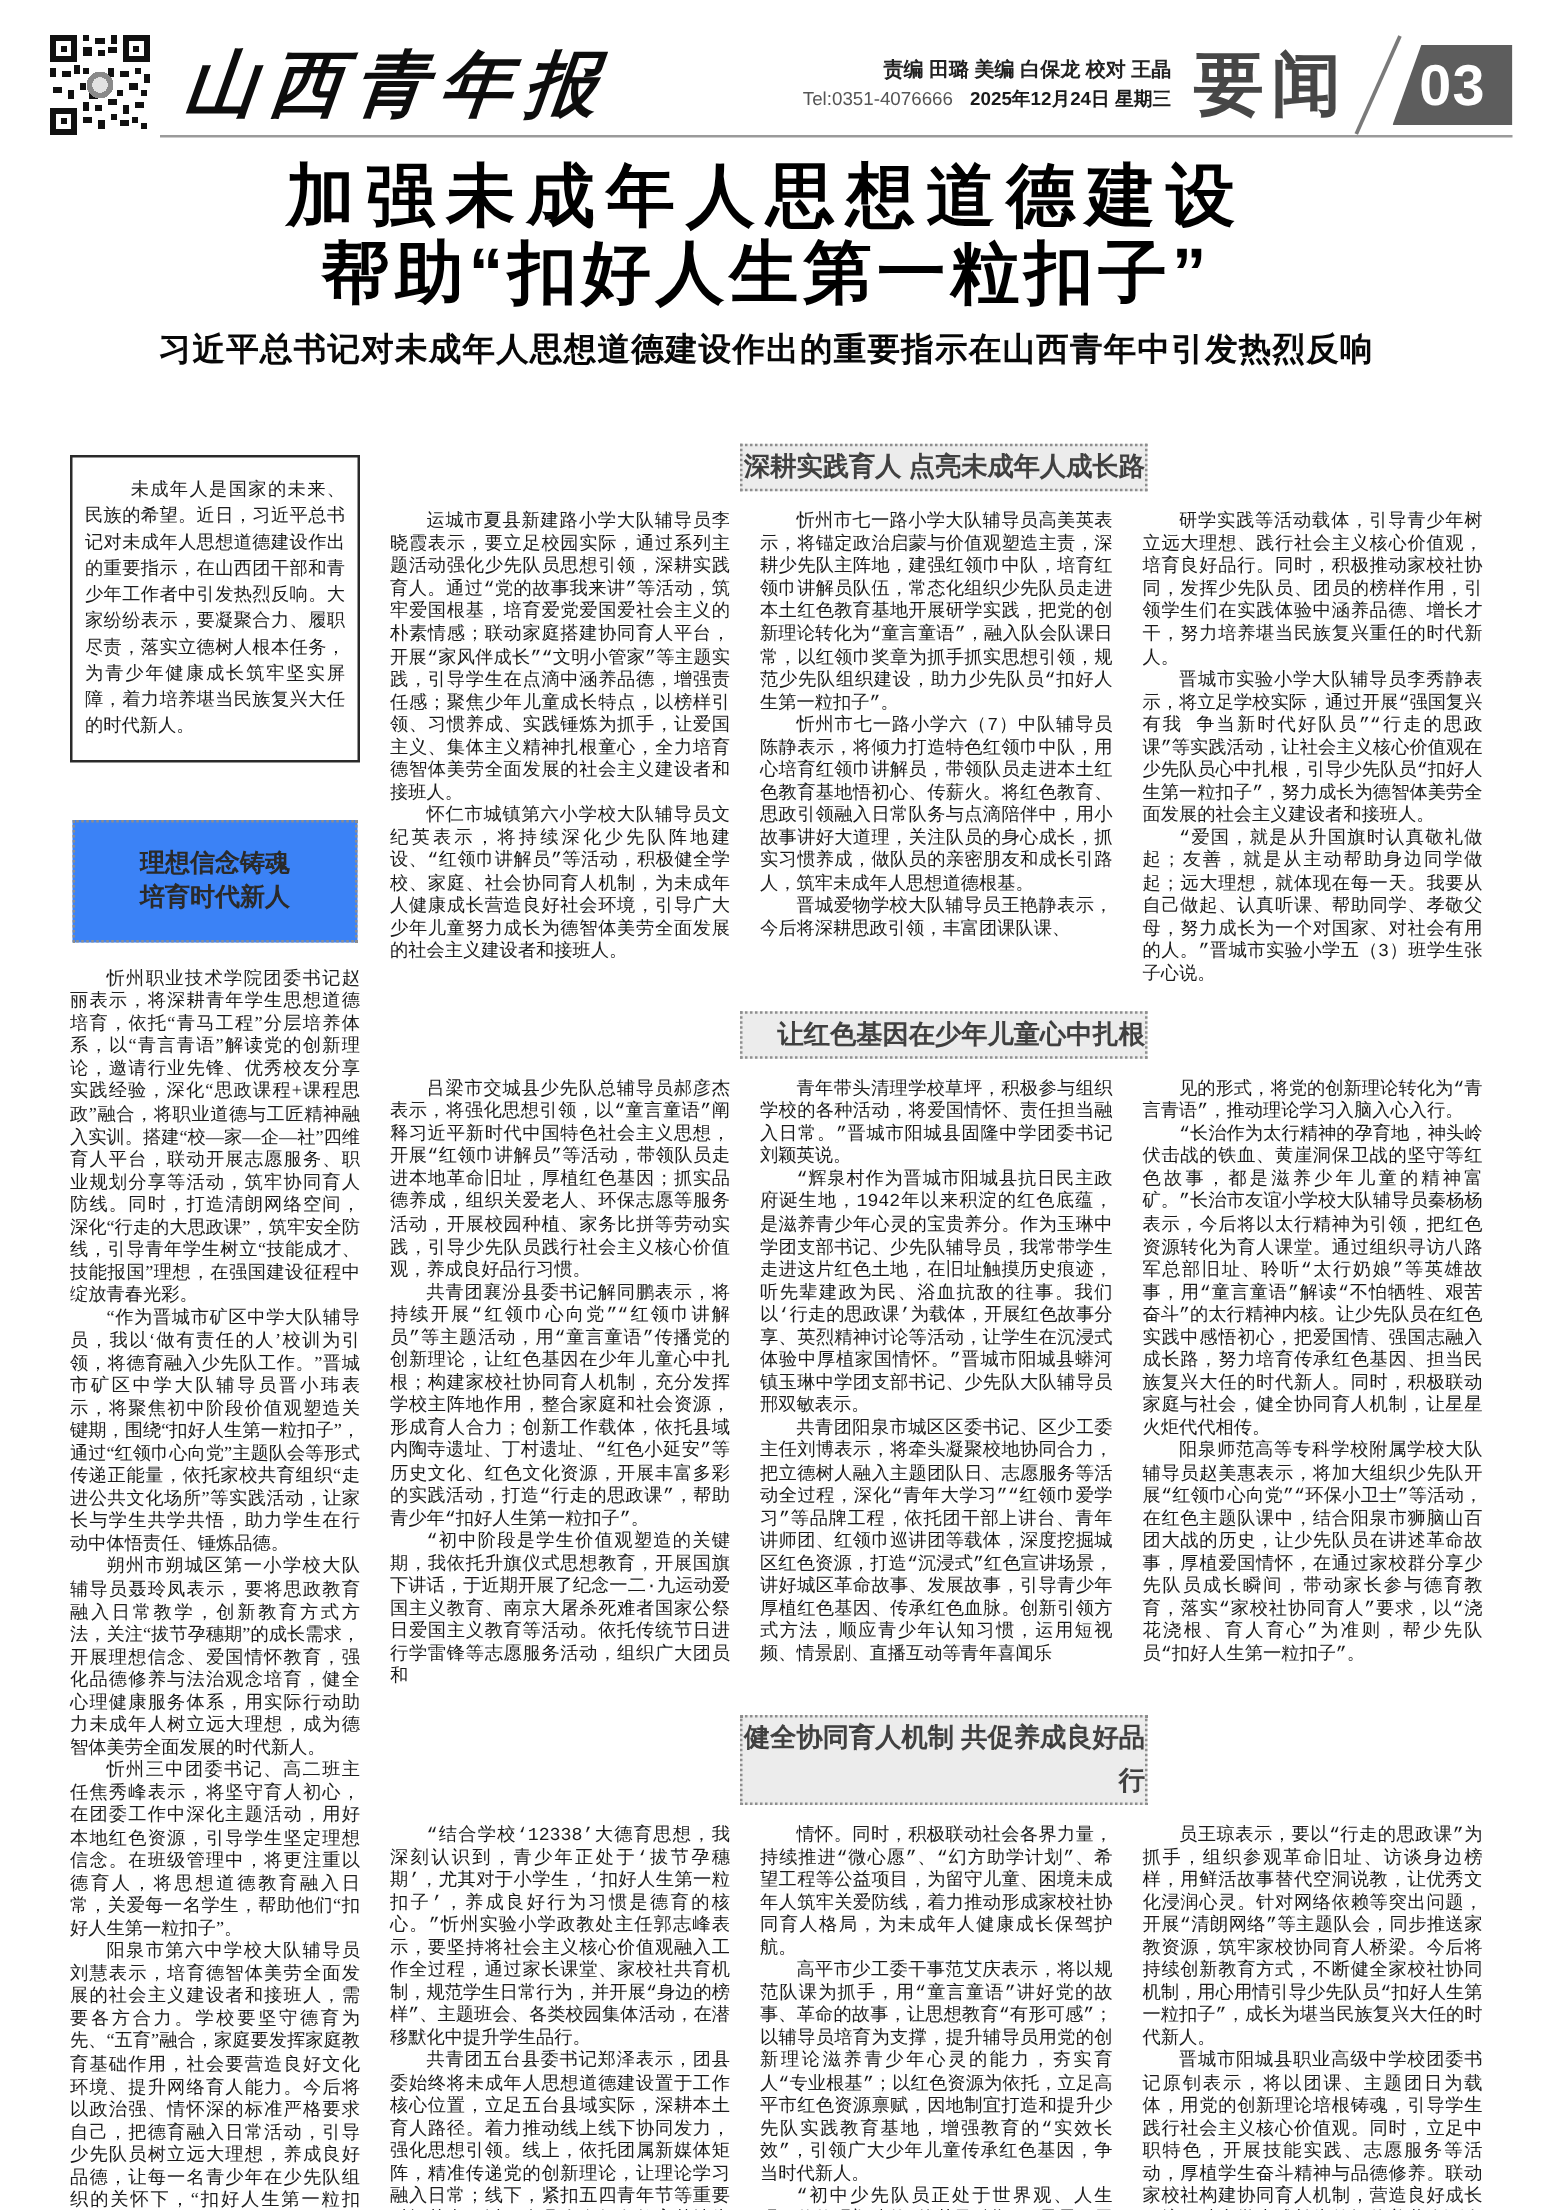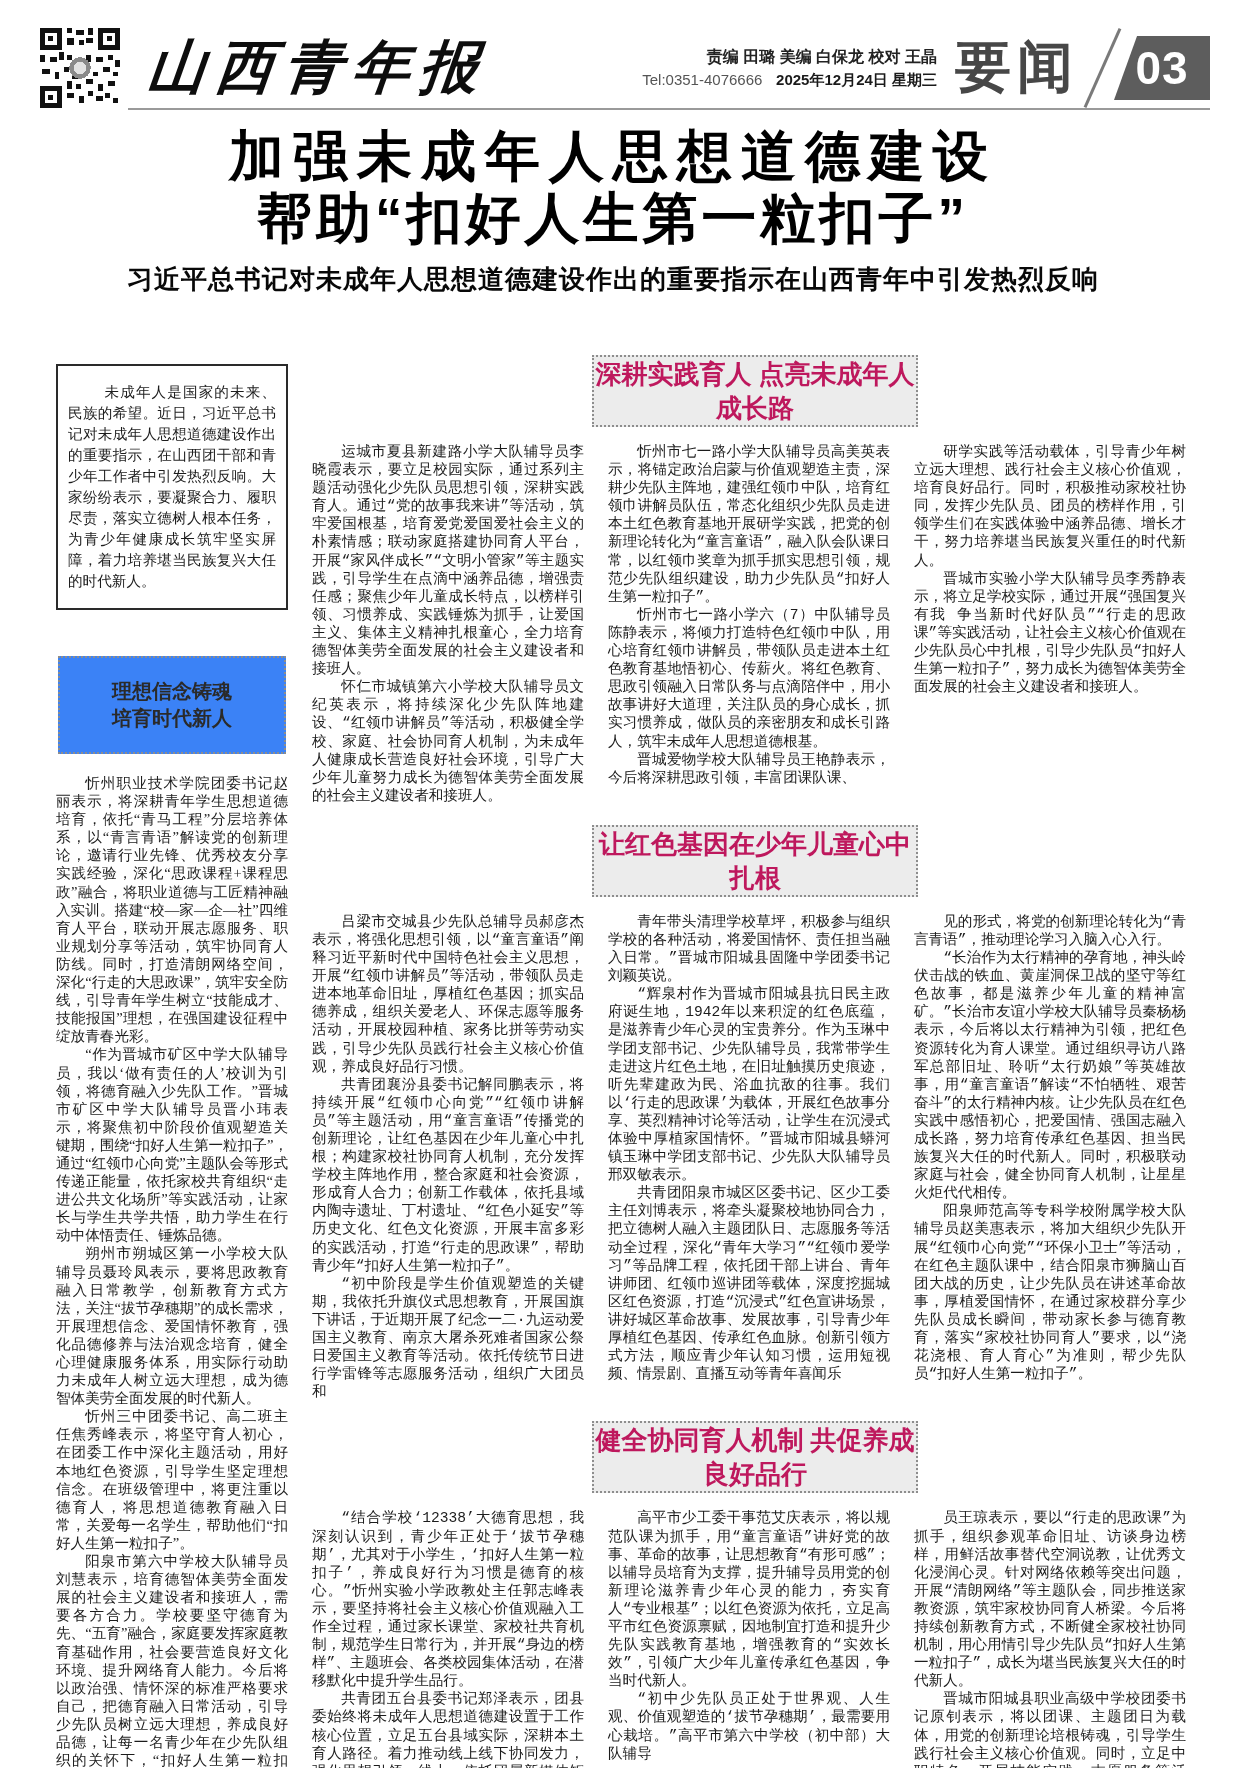--- a/index.html
+++ b/index.html
@@ -37,22 +37,22 @@
   .intro-box{border:2px solid #2a2a2a;padding:16px 10px;margin-top:12px;}
   .intro-box p{margin:0;text-indent:2.5em;text-align:justify;font-size:14.6px;line-height:21px;}
   .c1-header{margin:46px 2px 20px 2px;background:#3b82f6;border:2px dotted #8d8d8d;padding:20px 4px;
              text-align:center;font-family:"Liberation Sans","DejaVu Sans",sans-serif;
              font-weight:bold;font-size:20px;line-height:27px;color:#2a2a2a;}
   .col1 p.para{margin-bottom:0;}
   
   .sec{margin:0;}
   .sec + .sec{margin-top:20px;}
   .sec-box{margin-left:280px;width:322px;background:#ececec;border:2px dotted #8d8d8d;
-           text-align:center;font-family:"Liberation Sans","DejaVu Sans",sans-serif;
-           font-weight:bold;font-size:26px;line-height:34px;color:#be185d;margin-bottom:16px;}
+           text-align:right;font-family:"Liberation Sans","DejaVu Sans",sans-serif;
+           font-weight:bold;font-size:21px;line-height:34px;color:#404040;margin-bottom:16px;}
   .sec:first-child .sec-box{margin-top:3px;}
   .sec-cols{display:grid;grid-template-columns:272px 282px 272px;column-gap:24px;font-family:Liberation Mono, monospace;}
 </style>
 </head>
 <body>
 
 <div class="page">
 
   <div class="masthead">
     <svg class="qr" viewBox="0 0 33 33" shape-rendering="crispEdges">
@@ -166,20 +166,21 @@
               <div class="paras">
                 <p class="para">忻州市七一路小学大队辅导员高美英表示，将锚定政治启蒙与价值观塑造主责，深耕少先队主阵地，建强红领巾中队，培育红领巾讲解员队伍，常态化组织少先队员走进本土红色教育基地开展研学实践，把党的创新理论转化为“童言童语”，融入队会队课日常，以红领巾奖章为抓手抓实思想引领，规范少先队组织建设，助力少先队员“扣好人生第一粒扣子”。</p>
                 <p class="para">忻州市七一路小学六（7）中队辅导员陈静表示，将倾力打造特色红领巾中队，用心培育红领巾讲解员，带领队员走进本土红色教育基地悟初心、传薪火。将红色教育、思政引领融入日常队务与点滴陪伴中，用小故事讲好大道理，关注队员的身心成长，抓实习惯养成，做队员的亲密朋友和成长引路人，筑牢未成年人思想道德根基。</p>
                 <p class="para">晋城爱物学校大队辅导员王艳静表示，今后将深耕思政引领，丰富团课队课、</p>
               </div>
             </div>
           <div class="cell">
               <div class="paras">
                 <p class="para">研学实践等活动载体，引导青少年树立远大理想、践行社会主义核心价值观，培育良好品行。同时，积极推动家校社协同，发挥少先队员、团员的榜样作用，引领学生们在实践体验中涵养品德、增长才干，努力培养堪当民族复兴重任的时代新人。</p>
                 <p class="para">晋城市实验小学大队辅导员李秀静表示，将立足学校实际，通过开展“强国复兴有我 争当新时代好队员”“行走的思政课”等实践活动，让社会主义核心价值观在少先队员心中扎根，引导少先队员“扣好人生第一粒扣子”，努力成长为德智体美劳全面发展的社会主义建设者和接班人。</p>
+                <p class="para">“爱国，就是从升国旗时认真敬礼做起；友善，就是从主动帮助身边同学做起；远大理想，就体现在每一天。我要从自己做起、认真听课、帮助同学、孝敬父母，努力成长为一个对国家、对社会有用的人。”晋城市实验小学五（3）班学生张子心说。</p>
               </div>
             </div>
         </div>
       </div>
 
       <div class="sec">
         <div class="sec-box">让红色基因在少年儿童心中扎根</div>
         <div class="sec-cols">
           <div class="cell">
               <div class="paras">
@@ -209,20 +210,21 @@
         <div class="sec-box">健全协同育人机制 共促养成良好品行</div>
         <div class="sec-cols">
           <div class="cell">
               <div class="paras">
                 <p class="para">“结合学校‘12338’大德育思想，我深刻认识到，青少年正处于‘拔节孕穗期’，尤其对于小学生，‘扣好人生第一粒扣子’，养成良好行为习惯是德育的核心。”忻州实验小学政教处主任郭志峰表示，要坚持将社会主义核心价值观融入工作全过程，通过家长课堂、家校社共育机制，规范学生日常行为，并开展“身边的榜样”、主题班会、各类校园集体活动，在潜移默化中提升学生品行。</p>
                 <p class="para">共青团五台县委书记郑泽表示，团县委始终将未成年人思想道德建设置于工作核心位置，立足五台县域实际，深耕本土育人路径。着力推动线上线下协同发力，强化思想引领。线上，依托团属新媒体矩阵，精准传递党的创新理论，让理论学习融入日常；线下，紧扣五四青年节等重要时间节点，以五台县众多红色教育基地为依托，开展沉浸式研学实践，引导青少年厚植爱国</p>
               </div>
             </div>
           <div class="cell">
               <div class="paras">
+                <p class="para">情怀。同时，积极联动社会各界力量，持续推进“微心愿”、“幻方助学计划”、希望工程等公益项目，为留守儿童、困境未成年人筑牢关爱防线，着力推动形成家校社协同育人格局，为未成年人健康成长保驾护航。</p>
                 <p class="para">高平市少工委干事范艾庆表示，将以规范队课为抓手，用“童言童语”讲好党的故事、革命的故事，让思想教育“有形可感”；以辅导员培育为支撑，提升辅导员用党的创新理论滋养青少年心灵的能力，夯实育人“专业根基”；以红色资源为依托，立足高平市红色资源禀赋，因地制宜打造和提升少先队实践教育基地，增强教育的“实效长效”，引领广大少年儿童传承红色基因，争当时代新人。</p>
                 <p class="para">“初中少先队员正处于世界观、人生观、价值观塑造的‘拔节孕穗期’，最需要用心栽培。”高平市第六中学校（初中部）大队辅导</p>
               </div>
             </div>
           <div class="cell">
             <div class="paras">
                 <p class="para">员王琼表示，要以“行走的思政课”为抓手，组织参观革命旧址、访谈身边榜样，用鲜活故事替代空洞说教，让优秀文化浸润心灵。针对网络依赖等突出问题，开展“清朗网络”等主题队会，同步推送家教资源，筑牢家校协同育人桥梁。今后将持续创新教育方式，不断健全家校社协同机制，用心用情引导少先队员“扣好人生第一粒扣子”，成长为堪当民族复兴大任的时代新人。</p>
                 <p class="para">晋城市阳城县职业高级中学校团委书记原钊表示，将以团课、主题团日为载体，用党的创新理论培根铸魂，引导学生践行社会主义核心价值观。同时，立足中职特色，开展技能实践、志愿服务等活动，厚植学生奋斗精神与品德修养。联动家校社构建协同育人机制，营造良好成长环境，助力学生成长为德智体美劳全面发展的社会主义建设者和接班人。</p>
               </div>
 

